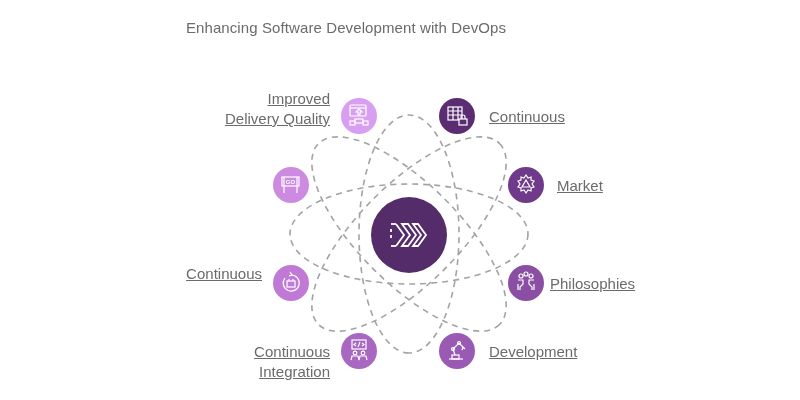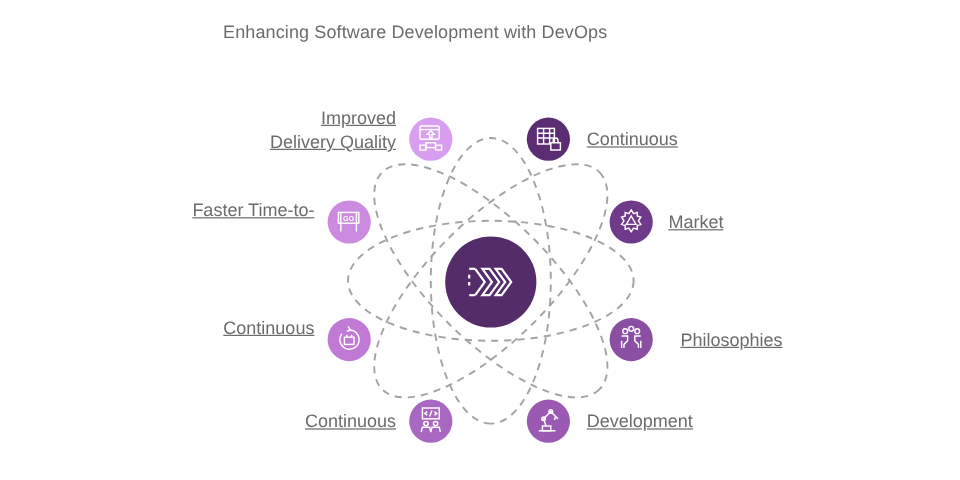--- a/index.html
+++ b/index.html
@@ -127,31 +127,31 @@
 </div>
 
 <div class="label right" style="left:489px; top:107px;">
   <div>Continuous</div>
 </div>
 
 <div class="label right" style="left:557px; top:176px;">
   <div>Market</div>
 </div>
 
-<div class="label right" style="left:567px; top:274px;">
+<div class="label right" style="left:550px; top:274px;">
   <div>Philosophies</div>
 </div>
 
 <div class="label right" style="left:489px; top:342px;">
   <div>Development</div>
 </div>
 
 <div class="label left" style="right:470px; top:342px;">
   <div>Continuous</div>
+  <div>Integration</div>
 </div>
 
 <div class="label left" style="right:538px; top:264px;">
   <div>Continuous</div>
 </div>
 
 <div class="label left" style="right:538px; top:166px;">
-  <div>Faster Time-to-</div>
 </div>
 
 </body></html>

